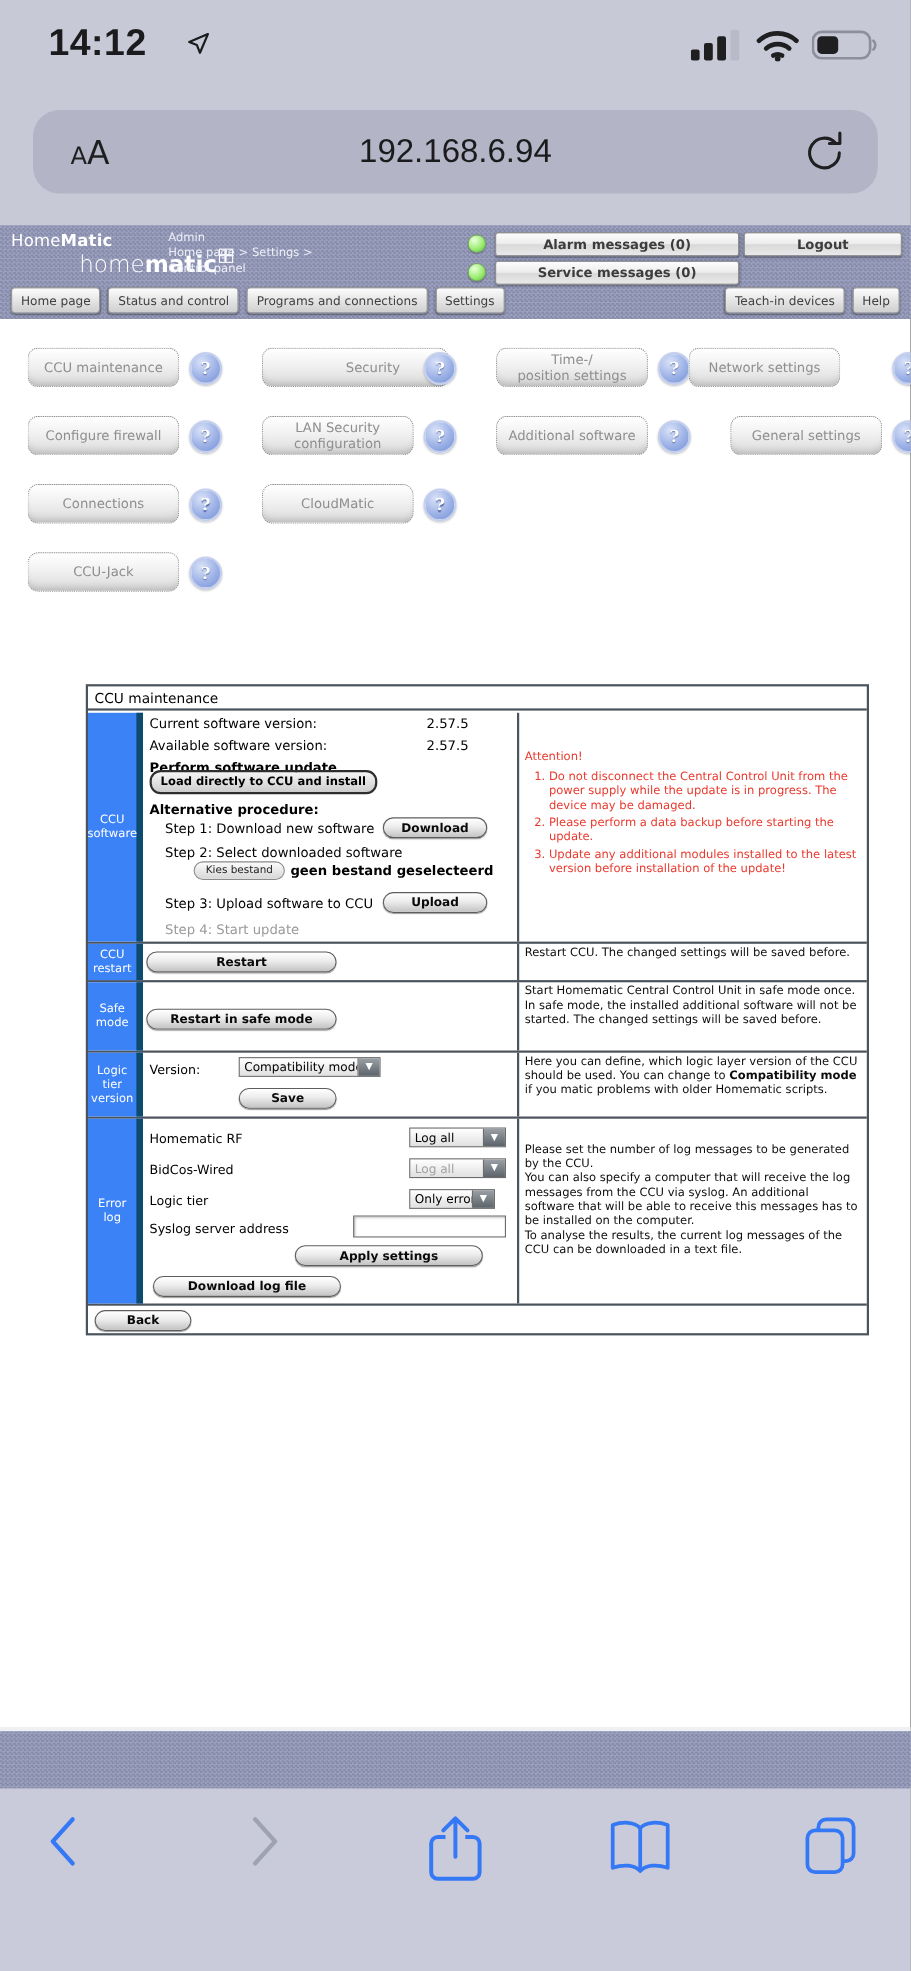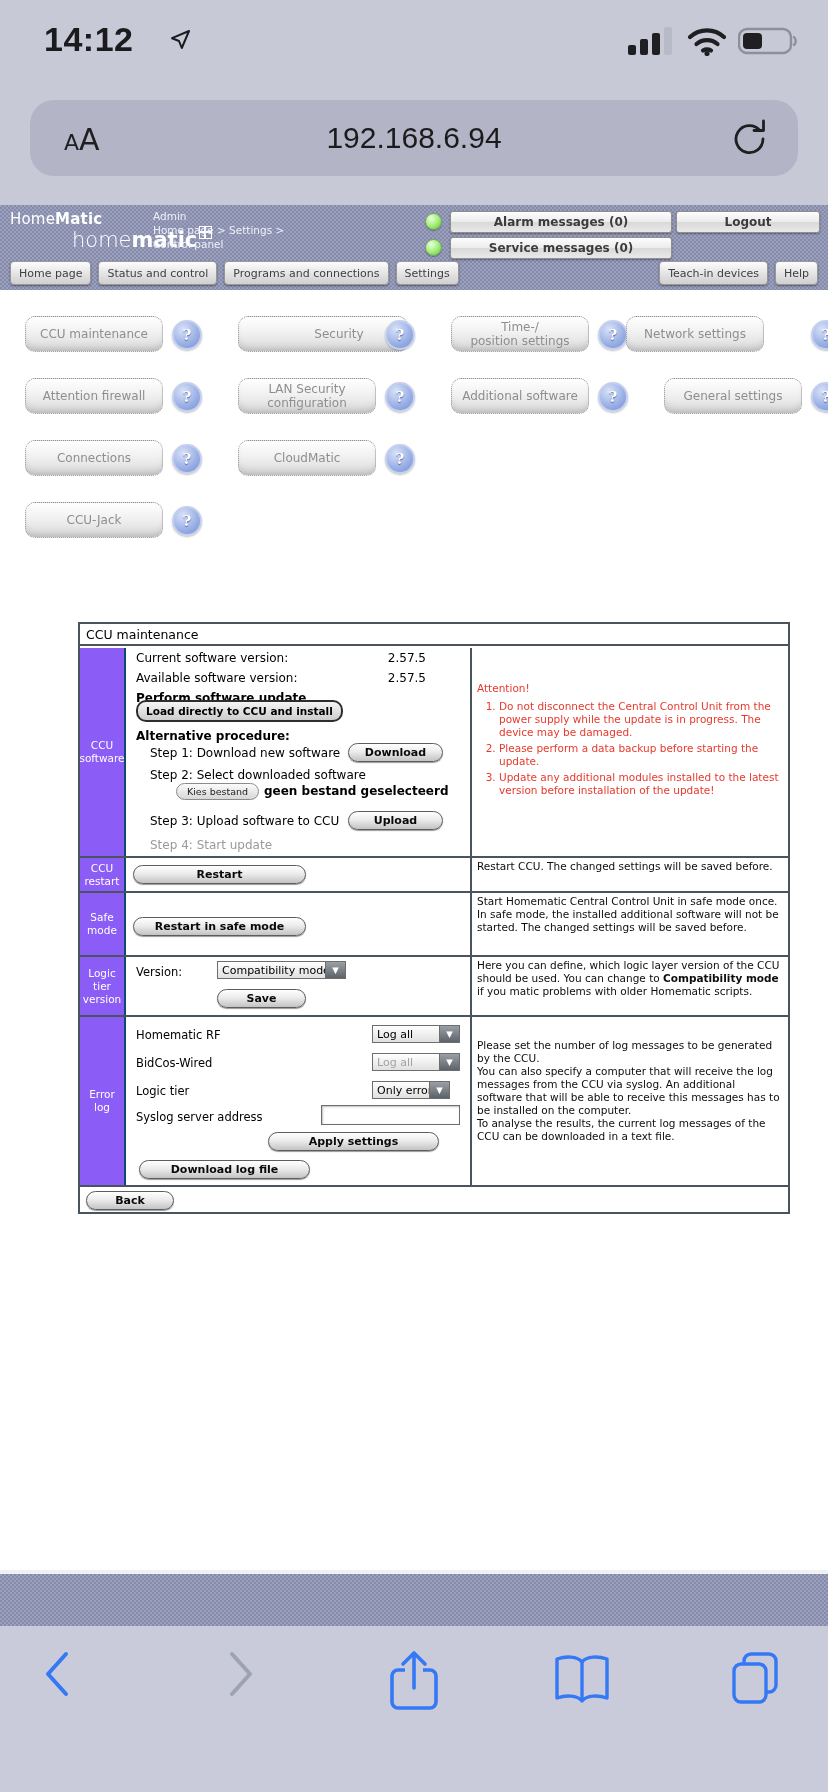--- a/index.html
+++ b/index.html
@@ -63,22 +63,22 @@
   .qicon span{color:#fff;font-weight:700;font-size:15px;font-family:"DejaVu Serif",serif;
               text-shadow:0 1px 1px rgba(60,80,140,.8);}
 
   
   .panel{position:absolute;left:78px;top:622px;width:708px;height:588px;border:2px solid #4b535c;
          background:#fff;}
   .ptitle{position:absolute;left:0;top:0;width:100%;height:22px;border-bottom:2px solid #4b535c;
           box-sizing:border-box;font-size:12.5px;color:#000;display:flex;align-items:center;
           padding-left:6px;}
   .prow{position:absolute;left:0;width:708px;border-bottom:2px solid #4b535c;box-sizing:border-box;}
-  .cell-label{position:absolute;left:0;top:0;bottom:0;width:44px;background:#8b5cf6;
-              border-right:2px solid #0c4a6e;color:#fff;font-size:10.5px;line-height:13px;
+  .cell-label{position:absolute;left:0;top:0;bottom:0;width:44px;background:#3b82f6;
+              border-right:6px solid #0c4a6e;color:#fff;font-size:10.5px;line-height:13px;
               display:flex;align-items:center;justify-content:center;text-align:center;}
   .cell-mid{position:absolute;left:46px;top:0;bottom:0;width:344px;border-right:2px solid #4b535c;}
   .cell-right{position:absolute;left:392px;right:0;top:0;bottom:0;padding:2px 5px;box-sizing:border-box;}
   .mline{position:absolute;font-size:12px;color:#000;white-space:nowrap;}
   .mbold{font-weight:700;}
   .mgray{color:#9a9a9a;}
   .vval{position:absolute;right:44px;font-size:12px;color:#000;}
   .desc{font-size:10.5px;line-height:13px;color:#0d0d0d;}
   .red{color:#e8392d;}
   .attn-list{margin:5px 0 0 0;padding-left:22px;}
@@ -206,21 +206,21 @@
       <span>?</span>
     </div>
   <div class="gbtn" style="left:626px;top:316px;">
       <span>Network settings</span>
     </div>
   <div class="qicon" style="left:811px;top:320px;">
       <span>?</span>
     </div>
 
   <div class="gbtn" style="left:25px;top:378px;">
-      <span>Attention firewall</span>
+      <span>Configure firewall</span>
     </div>
   <div class="qicon" style="left:172px;top:382px;">
       <span>?</span>
     </div>
   <div class="gbtn" style="left:238px;top:378px;">
       <span>LAN Security</span>
       <span>configuration</span>
     </div>
   <div class="qicon" style="left:385px;top:382px;">
       <span>?</span>

